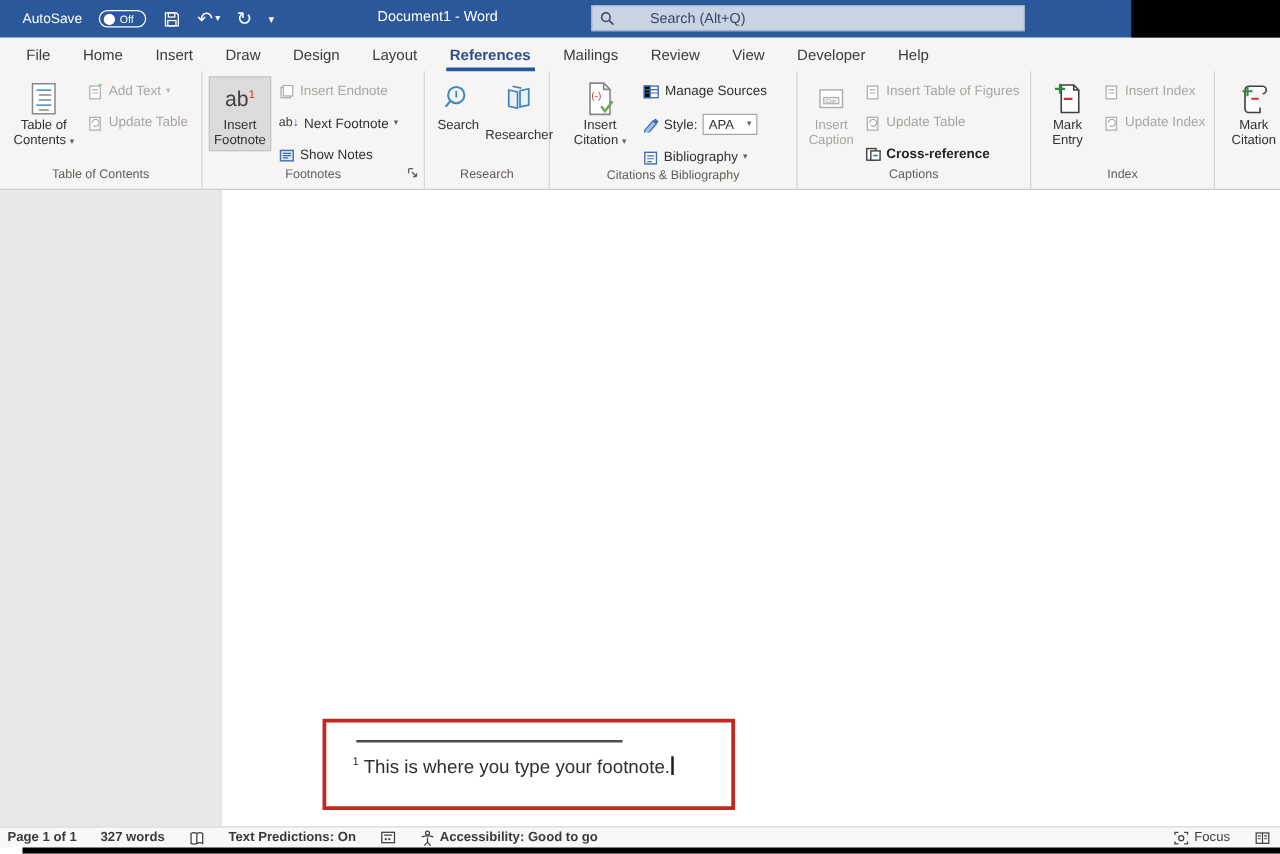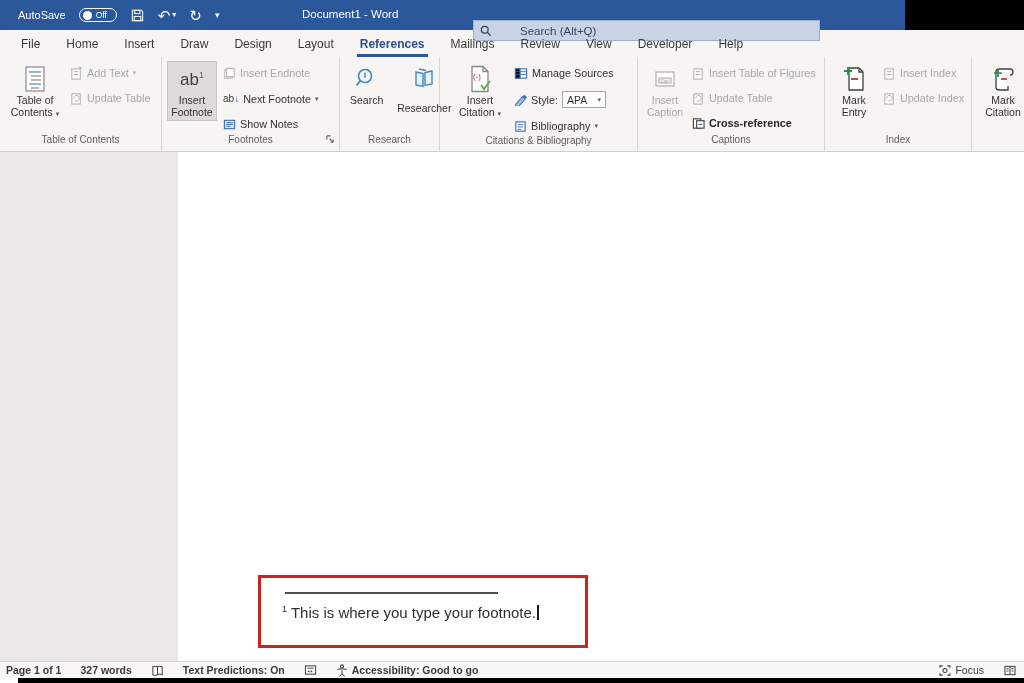--- a/index.html
+++ b/index.html
@@ -11,21 +11,21 @@
   .titlebar { height:30px; background:#2b579b; position:relative; flex:none; color:#fff; }
   .tb-left { position:absolute; left:18px; top:0; height:30px; display:flex; align-items:center; gap:13px; }
   .autosave-label { font-size:11px; color:#fff; }
   .autosave-toggle { width:38px; height:14px; border:1px solid #fff; border-radius:8px; display:flex; align-items:center; padding:0 3px; gap:4px; cursor:pointer; }
   .autosave-knob { width:9px; height:9px; background:#fff; border-radius:50%; flex:none; }
   .autosave-state { font-size:8.5px; color:#fff; }
   .tb-icon { font-size:15px; line-height:1; color:#fff; cursor:pointer; display:flex; align-items:center; }
   .tb-icon svg { display:block; }
   .tiny-caret { font-size:8px; color:#fff; margin-left:2px; }
   .doc-title { position:absolute; left:302px; top:8px; font-size:11.5px; color:#fff; white-space:nowrap; }
-  .search-box { position:absolute; left:473px; top:20px; width:347px; height:21px; background:#c9d3e3; border:1px solid #9fb0cb; display:flex; align-items:center; padding-left:24px; }
+  .search-box { position:absolute; left:473px; top:4px; width:347px; height:21px; background:#c9d3e3; border:1px solid #9fb0cb; display:flex; align-items:center; padding-left:24px; }
   .search-box svg { position:absolute; left:24px; top:4px; }
   .search-input { background:transparent; border:none; outline:none; font-size:11.5px; color:#1e3256; width:280px; margin-left:22px; font-family:"Liberation Sans",sans-serif; }
   .search-input::placeholder { color:#33476b; opacity:1; }
   .redact-box { position:absolute; right:0; top:0; width:119px; height:30px; background:#000; }
 
   
   .tabrow { height:27px; background:#f6f5f4; display:flex; align-items:stretch; padding-left:8px; flex:none; }
   .tab { padding:0 13px; font-size:12px; color:#3b3a39; display:flex; align-items:center; cursor:pointer; position:relative; white-space:nowrap; }
   .tab.selected { color:#2b4f8e; font-weight:700; }
   .tab.selected::after { content:""; position:absolute; left:10px; right:10px; bottom:0; height:3px; background:#2b579b; }
@@ -214,21 +214,21 @@
         <div class="bigbtn" style="width:42px;">
           <span class="bicon">
             <svg width="24" height="24" viewBox="0 0 24 24">
                 <circle cx="10" cy="9" r="6.5" fill="none" stroke="#3f87c4" stroke-width="1.6"></circle>
                 <line x1="10" y1="5.5" x2="10" y2="11" stroke="#3f87c4" stroke-width="1.4"></line>
                 <line x1="5.5" y1="13.5" x2="1.5" y2="18.5" stroke="#3f87c4" stroke-width="1.8"></line>
               </svg>
           </span>
           <span class="blabel" style="margin-top:0;">Search</span>
         </div>
-        <div class="bigbtn" style="width:48px;margin-left:9px;">
+        <div class="bigbtn" style="width:48px;">
           <span class="bicon">
             <svg width="24" height="24" viewBox="0 0 24 24">
                 <path d="M4 5 l7 1.5 v13 l-7 -1.5 z" fill="#eaf1fa" stroke="#3f87c4" stroke-width="1.4"></path>
                 <path d="M20 4 l-7 1.5 v13 l7 -1.5 z" fill="#eaf1fa" stroke="#3f87c4" stroke-width="1.4"></path>
                 <path d="M7 2 l7 1.5" fill="none" stroke="#3f87c4" stroke-width="1.4"></path>
               </svg>
           </span>
           <span class="blabel" style="margin-top:8px;">Researcher</span>
         </div>
       </div>

